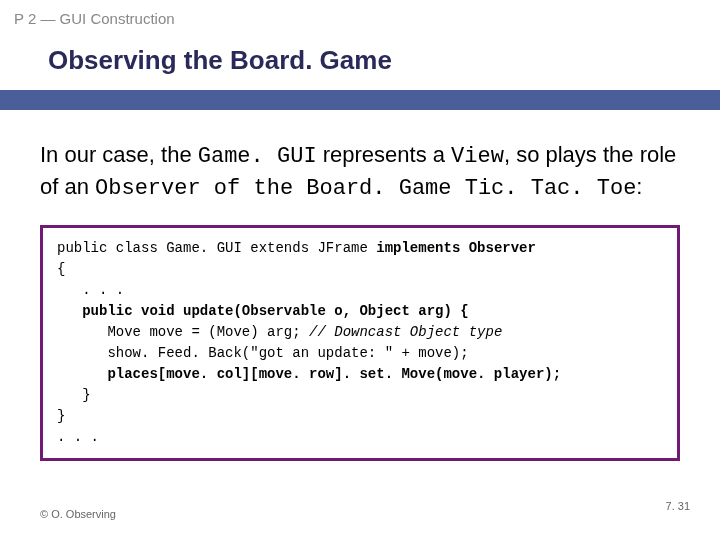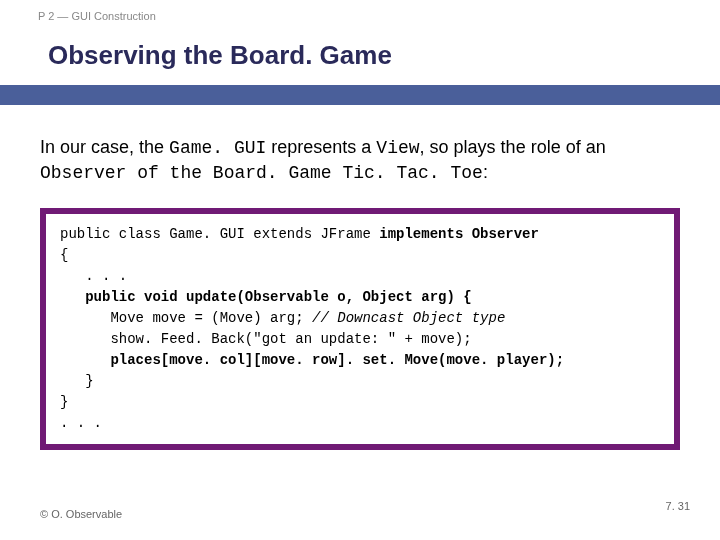--- a/index.html
+++ b/index.html
@@ -5,48 +5,47 @@
     * { margin: 0; padding: 0; box-sizing: border-box; }
     body {
       width: 720px;
       height: 540px;
       background: #fff;
       font-family: Arial, Helvetica, sans-serif;
       position: relative;
       overflow: hidden;
     }
     .breadcrumb {
-      font-size: 11px;
+      font-size: 15px;
       color: #888;
       padding: 10px 0 0 14px;
-      margin-left: 24px;
     }
     .title {
       font-size: 26px;
       font-weight: bold;
       color: #2a2a5a;
       padding: 18px 0 14px 48px;
     }
     .blue-bar {
       height: 20px;
       background: #4a5f9a;
       width: 100%;
     }
     .content {
       padding: 30px 40px 0 40px;
     }
     .intro {
-      font-size: 18px;
+      font-size: 22px;
       color: #000;
       line-height: 1.35;
       margin-bottom: 22px;
     }
     .mono { font-family: "Courier New", Courier, monospace; }
     .code-box {
-      border: 6px solid #701a75;
+      border: 3px solid #701a75;
       padding: 10px 14px;
       font-family: "Courier New", Courier, monospace;
       font-size: 14px;
       line-height: 1.5;
       color: #000;
       white-space: pre;
     }
     .kw { font-weight: bold; }
     .cm { font-style: italic; }
     .footer-left {
@@ -83,14 +82,14 @@
 <span>   . . .</span>
 <span class="kw">   public void update(Observable o, Object arg) {</span>
 <span>      Move move = (Move) arg; </span><span class="cm">// Downcast Object type</span>
 <span>      show. Feed. Back("got an update: " + move);</span>
 <span class="kw">      places[move. col][move. row]. set. Move(move. player);</span>
 <span>   }</span>
 <span>}</span>
 <span>. . .</span></div>
 </div>
 
-<div class="footer-left">© O. Observable</div>
+<div class="footer-left">© O. Observing</div>
 <div class="footer-right">7. 31</div>
 
 </body></html>

